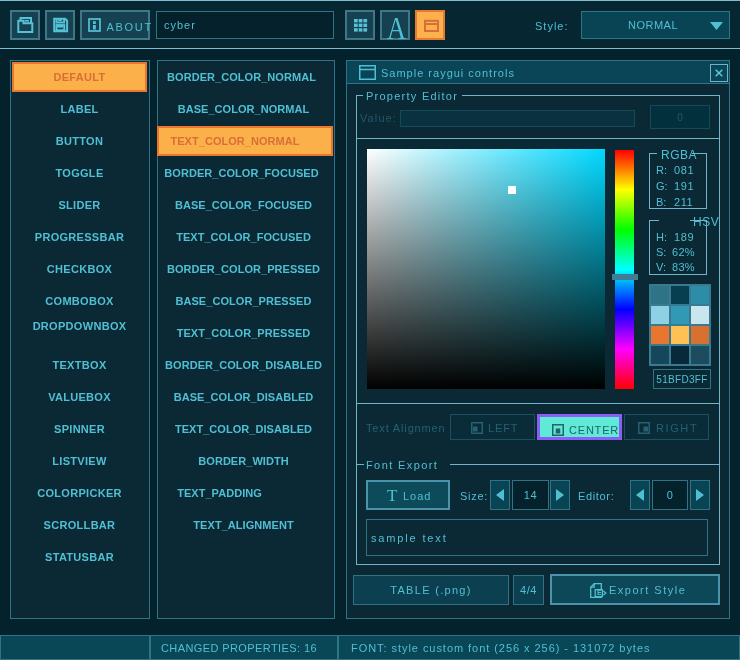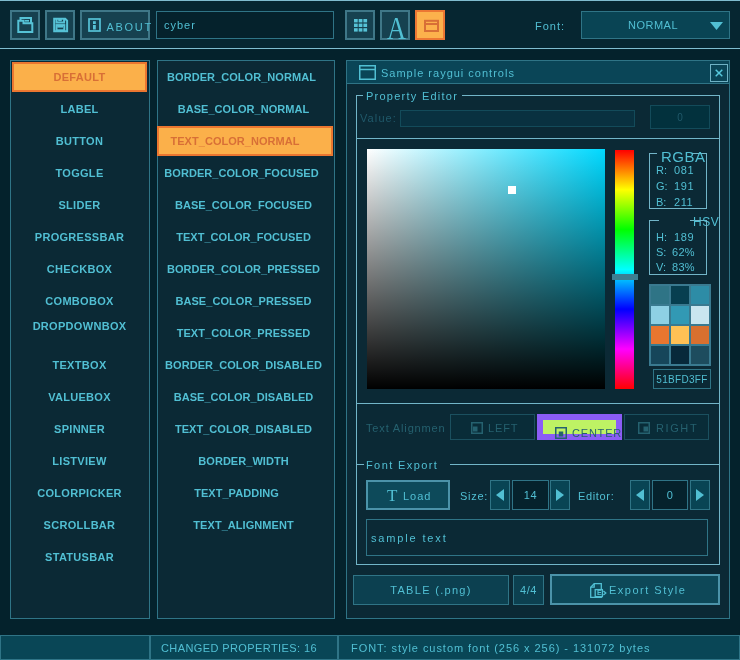--- a/index.html
+++ b/index.html
@@ -76,21 +76,21 @@
 
 <div class="abs" style="left:415px;top:10px;width:30px;height:30px;background:#fcb14c;border:2px solid #ec7733">
 <svg style="position:absolute;left:-2px;top:-2px" width="30" height="30" viewBox="0 0 30 30">
       <g fill="none" stroke="#d86f36" stroke-width="2">
         <rect x="10" y="10.8" width="13" height="10.2"></rect>
         <line x1="10" y1="14" x2="23" y2="14"></line>
       </g>
     </svg>
 </div>
 
-<div class="txt" style="left:535px;top:20px;letter-spacing:1px">Font:</div>
+<div class="txt" style="left:535px;top:20px;letter-spacing:1px">Style:</div>
 <div class="abs" style="left:581px;top:11px;width:149px;height:28px;background:#094454;border:1px solid #2f7486">
 <div class="txt" style="left:0;top:7px;width:142px;text-align:center;letter-spacing:0.5px">NORMAL</div>
 <svg style="position:absolute;right:6px;top:10px" width="13" height="8" viewBox="0 0 13 8">
       <path d="M0 0 h13 l-6.5 8 z" fill="#51bfd3"></path>
     </svg>
 </div>
 
 <div class="panel" style="left:10px;top:60px;width:140px;height:559px"></div>
 
 <div class="panel" style="left:157px;top:60px;width:178px;height:559px"></div>
@@ -119,21 +119,21 @@
 <div class="item" style="left:157px;top:158px;width:176px;letter-spacing:0.05px;padding-right:7px">BORDER_COLOR_FOCUSED</div>
 <div class="item" style="left:157px;top:190px;width:176px;letter-spacing:0.05px;padding-right:3px">BASE_COLOR_FOCUSED</div>
 <div class="item" style="left:157px;top:222px;width:176px;letter-spacing:0.05px;padding-right:3px">TEXT_COLOR_FOCUSED</div>
 <div class="item" style="left:157px;top:254px;width:176px;letter-spacing:0.05px;padding-right:3px">BORDER_COLOR_PRESSED</div>
 <div class="item" style="left:157px;top:286px;width:176px;letter-spacing:0.05px;padding-right:3px">BASE_COLOR_PRESSED</div>
 <div class="item" style="left:157px;top:318px;width:176px;letter-spacing:0.05px;padding-right:3px">TEXT_COLOR_PRESSED</div>
 <div class="item" style="left:157px;top:350px;width:176px;letter-spacing:0.05px;padding-right:3px">BORDER_COLOR_DISABLED</div>
 <div class="item" style="left:157px;top:382px;width:176px;letter-spacing:0.05px;padding-right:3px">BASE_COLOR_DISABLED</div>
 <div class="item" style="left:157px;top:414px;width:176px;letter-spacing:0.05px;padding-right:3px">TEXT_COLOR_DISABLED</div>
 <div class="item" style="left:157px;top:446px;width:176px;letter-spacing:0.05px;padding-right:3px">BORDER_WIDTH</div>
-<div class="item" style="left:157px;top:478px;width:171px;letter-spacing:0.05px;padding-right:12px">TEXT_PADDING</div>
+<div class="item" style="left:140px;top:478px;width:171px;letter-spacing:0.05px;padding-right:12px">TEXT_PADDING</div>
 <div class="item" style="left:157px;top:510px;width:176px;letter-spacing:0.05px;padding-right:3px">TEXT_ALIGNMENT</div>
 </div>
 
 <div class="panel" style="left:346px;top:60px;width:384px;height:559px"></div>
 <div class="abs" style="left:346px;top:60px;width:384px;height:24px;background:#0a4557;border:1px solid #2f7486">
 <svg style="position:absolute;left:12px;top:4px" width="17" height="15" viewBox="0 0 17 15">
       <g fill="none" stroke="#51bfd3" stroke-width="1.5">
         <rect x="0.75" y="0.75" width="15.5" height="13.5"></rect>
         <line x1="1" y1="4.5" x2="16" y2="4.5"></line>
       </g>
@@ -169,21 +169,21 @@
 <div class="abs ctr" style="left:650px;top:105px;width:60px;height:24px;background:#02313d;border:1px solid #134b5a;color:#20596a;font-size:10px">0</div>
 
 <div class="abs" style="left:367px;top:149px;width:238px;height:240px;background:linear-gradient(to bottom, rgba(0,0,0,0), rgba(0,0,0,1)), linear-gradient(to right, #ffffff, hsl(189,100%,50%))"></div>
 <div class="abs" style="left:508px;top:186px;width:8px;height:8px;background:#ffffff"></div>
 
 <div class="abs" style="left:615px;top:150px;width:19px;height:239px;background:linear-gradient(to bottom,#ff0000 0%,#ffff00 16.6%,#00ff00 33.3%,#00ffff 50%,#0000ff 66.6%,#ff00ff 83.3%,#ff0000 100%)"></div>
 <div class="abs" style="left:612px;top:274px;width:26px;height:6px;background:#3d7e92"></div>
 
 <div class="gline" style="left:649px;top:153px;width:8px;height:1px"></div>
 <div class="gline" style="left:692px;top:153px;width:14px;height:1px"></div>
-<div class="txt" style="left:661px;top:148px;letter-spacing:0.5px;font-size:15px">RGBA</div>
+<div class="txt" style="left:661px;top:148px;letter-spacing:0.5px;font-size:12px">RGBA</div>
 <div class="gline" style="left:649px;top:153px;width:1px;height:55px"></div>
 <div class="gline" style="left:706px;top:153px;width:1px;height:55px"></div>
 <div class="gline" style="left:649px;top:208px;width:58px;height:1px"></div>
 <div class="txt" style="left:656px;top:164px">R:</div>
 <div class="txt" style="left:674px;top:164px;letter-spacing:0.6px">081</div>
 <div class="txt" style="left:656px;top:180px">G:</div>
 <div class="txt" style="left:674px;top:180px;letter-spacing:0.6px">191</div>
 <div class="txt" style="left:656px;top:196px">B:</div>
 <div class="txt" style="left:674px;top:196px;letter-spacing:0.6px">211</div>
 
@@ -219,21 +219,21 @@
 <div class="abs ctr" style="left:653px;top:369px;width:58px;height:20px;background:#0b2935;border:1px solid #2f7486;font-size:10px;letter-spacing:0.3px">51BFD3FF</div>
 
 <div class="txt" style="left:366px;top:422px;letter-spacing:0.85px;color:#25616f">Text Alignmen</div>
 <div class="abs" style="left:450px;top:414px;width:85px;height:26px;background:#092c38;border:1px solid #1b505f">
 <svg style="position:absolute;left:19.5px;top:7px" width="12" height="12" viewBox="0 0 12 12">
       <rect x="0.75" y="0.75" width="10.5" height="10.5" fill="none" stroke="#25616f" stroke-width="1.5"></rect>
       <rect x="2" y="4.5" width="4.5" height="5" fill="#25616f"></rect>
     </svg>
 <div class="txt" style="left:37px;top:7px;color:#25616f;letter-spacing:0.9px">LEFT</div>
 </div>
-<div class="abs" style="left:537px;top:414px;width:85px;height:26px;background:#bef264;border:6px solid #8b5cf6">
+<div class="abs" style="left:537px;top:414px;width:85px;height:26px;background:#5eead4;border:3px solid #8b5cf6">
 <svg style="position:absolute;left:12px;top:7px" width="12" height="12" viewBox="0 0 12 12">
       <rect x="0.75" y="0.75" width="10.5" height="10.5" fill="none" stroke="#25616f" stroke-width="1.5"></rect>
       <rect x="3.75" y="4.5" width="4.5" height="5" fill="#25616f"></rect>
     </svg>
 <div class="txt" style="left:29px;top:7px;color:#25616f;letter-spacing:0.8px">CENTER</div>
 </div>
 <div class="abs" style="left:624px;top:414px;width:85px;height:26px;background:#092c38;border:1px solid #1b505f">
 <svg style="position:absolute;left:13px;top:7px" width="12" height="12" viewBox="0 0 12 12">
       <rect x="0.75" y="0.75" width="10.5" height="10.5" fill="none" stroke="#25616f" stroke-width="1.5"></rect>
       <rect x="5.5" y="4.5" width="4.5" height="5" fill="#25616f"></rect>

